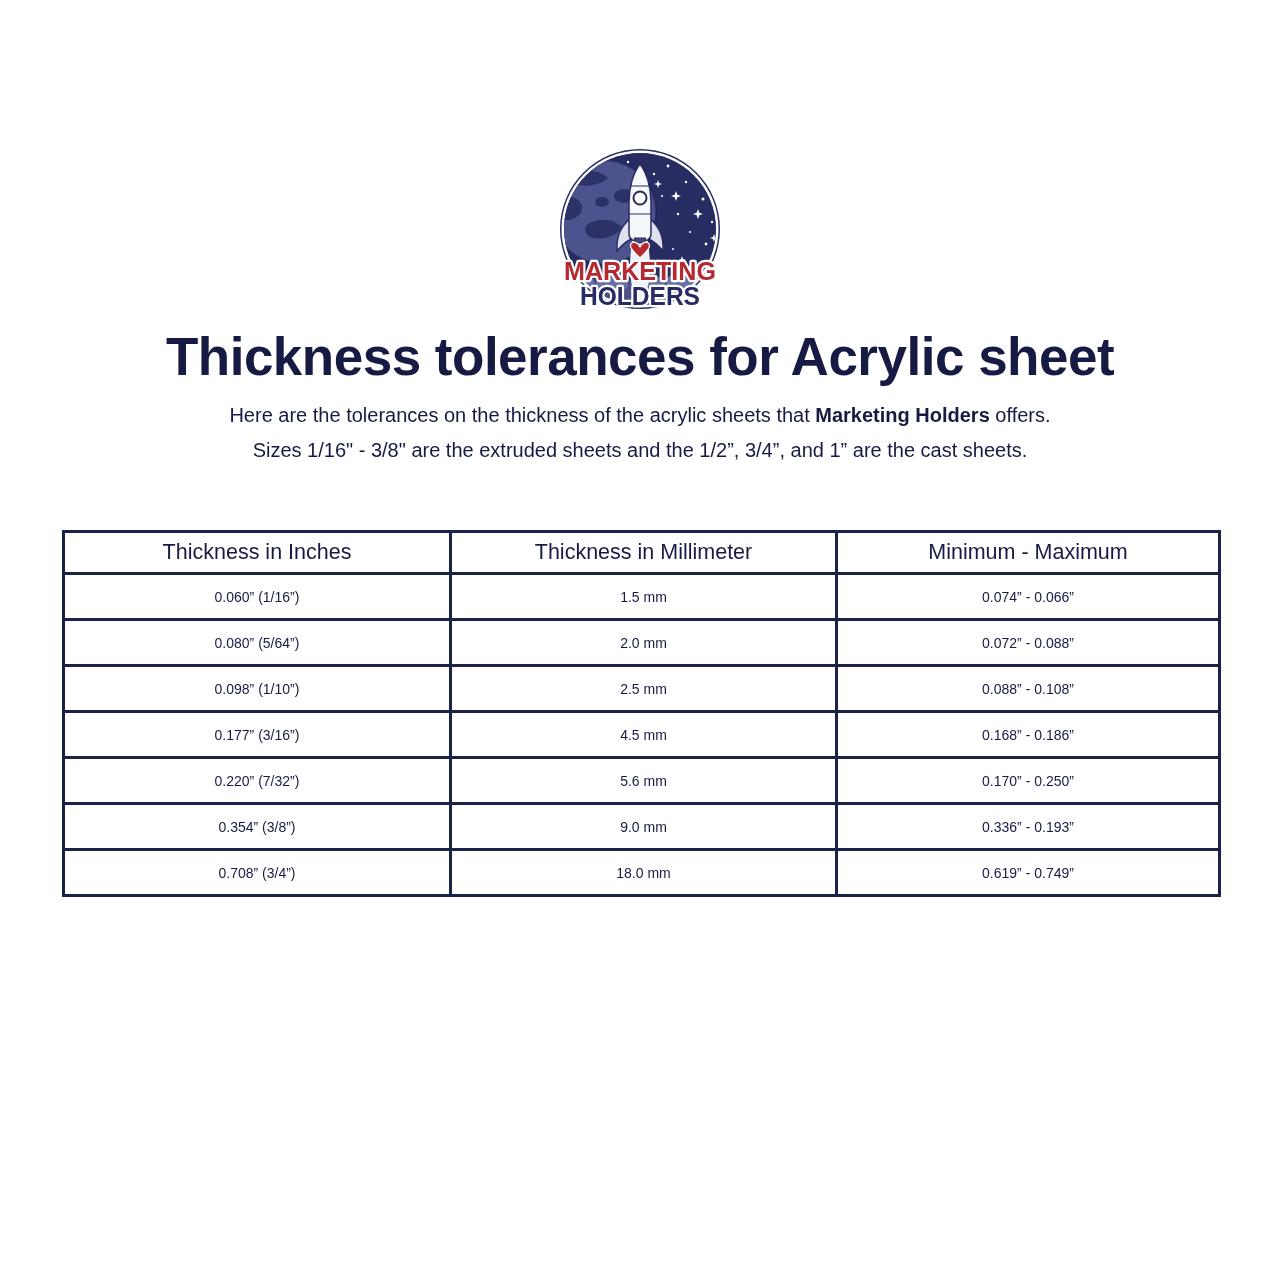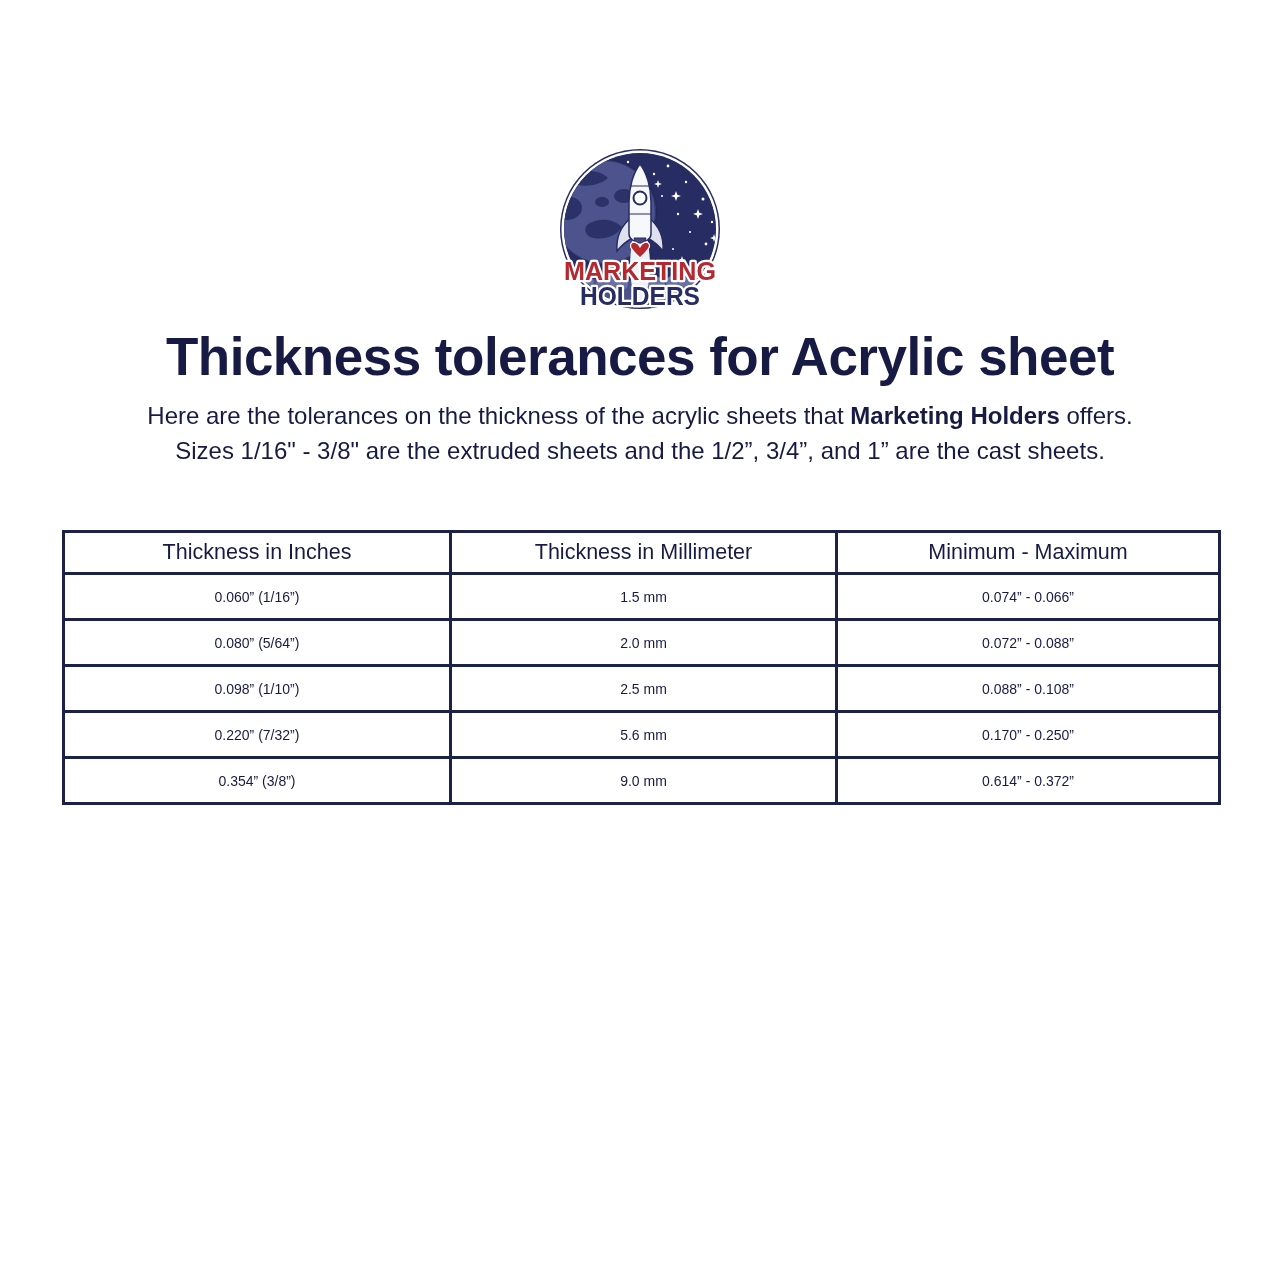--- a/index.html
+++ b/index.html
@@ -10,21 +10,21 @@
   }
   .canvas{position:absolute;inset:0;}
   .logo{position:absolute;top:144px;left:530px;width:220px;height:178px;}
   .page-title{
     position:absolute;top:327px;left:0;width:1280px;margin:0;
     text-align:center;font-size:53px;font-weight:700;color:#171b44;
     letter-spacing:-0.5px;line-height:60px;
   }
   .subtitle{
     position:absolute;top:398px;left:0;width:1280px;margin:0;
-    text-align:center;font-size:24px;line-height:35px;color:#171b44;
+    text-align:center;font-size:20px;line-height:35px;color:#171b44;
   }
   .subtitle b{font-weight:700;}
   .tol-table{
     position:absolute;top:530px;left:62px;width:1156px;
     border-collapse:collapse;table-layout:fixed;border-radius:7px;
   }
   .tol-table th,.tol-table td{
     border:3px solid #1c2148;text-align:center;vertical-align:middle;
     color:#171b44;padding:0;white-space:nowrap;
   }
@@ -151,25 +151,35 @@
           <td>0.080” (5/64”)</td>
           <td>2.0 mm</td>
           <td>0.072” - 0.088”</td>
         </tr>
         <tr>
           <td>0.098” (1/10”)</td>
           <td>2.5 mm</td>
           <td>0.088” - 0.108”</td>
         </tr>
         <tr>
+          <td>0.177” (3/16”)</td>
+          <td>4.5 mm</td>
+          <td>0.168” - 0.186”</td>
+        </tr>
+        <tr>
           <td>0.220” (7/32”)</td>
           <td>5.6 mm</td>
           <td>0.170” - 0.250”</td>
         </tr>
         <tr>
           <td>0.354” (3/8”)</td>
           <td>9.0 mm</td>
-          <td>0.614” - 0.372”</td>
+          <td>0.336” - 0.193”</td>
+        </tr>
+        <tr>
+          <td>0.708” (3/4”)</td>
+          <td>18.0 mm</td>
+          <td>0.619” - 0.749”</td>
         </tr>
       </tbody>
   </table>
 
 </div>
 
 </body></html>

